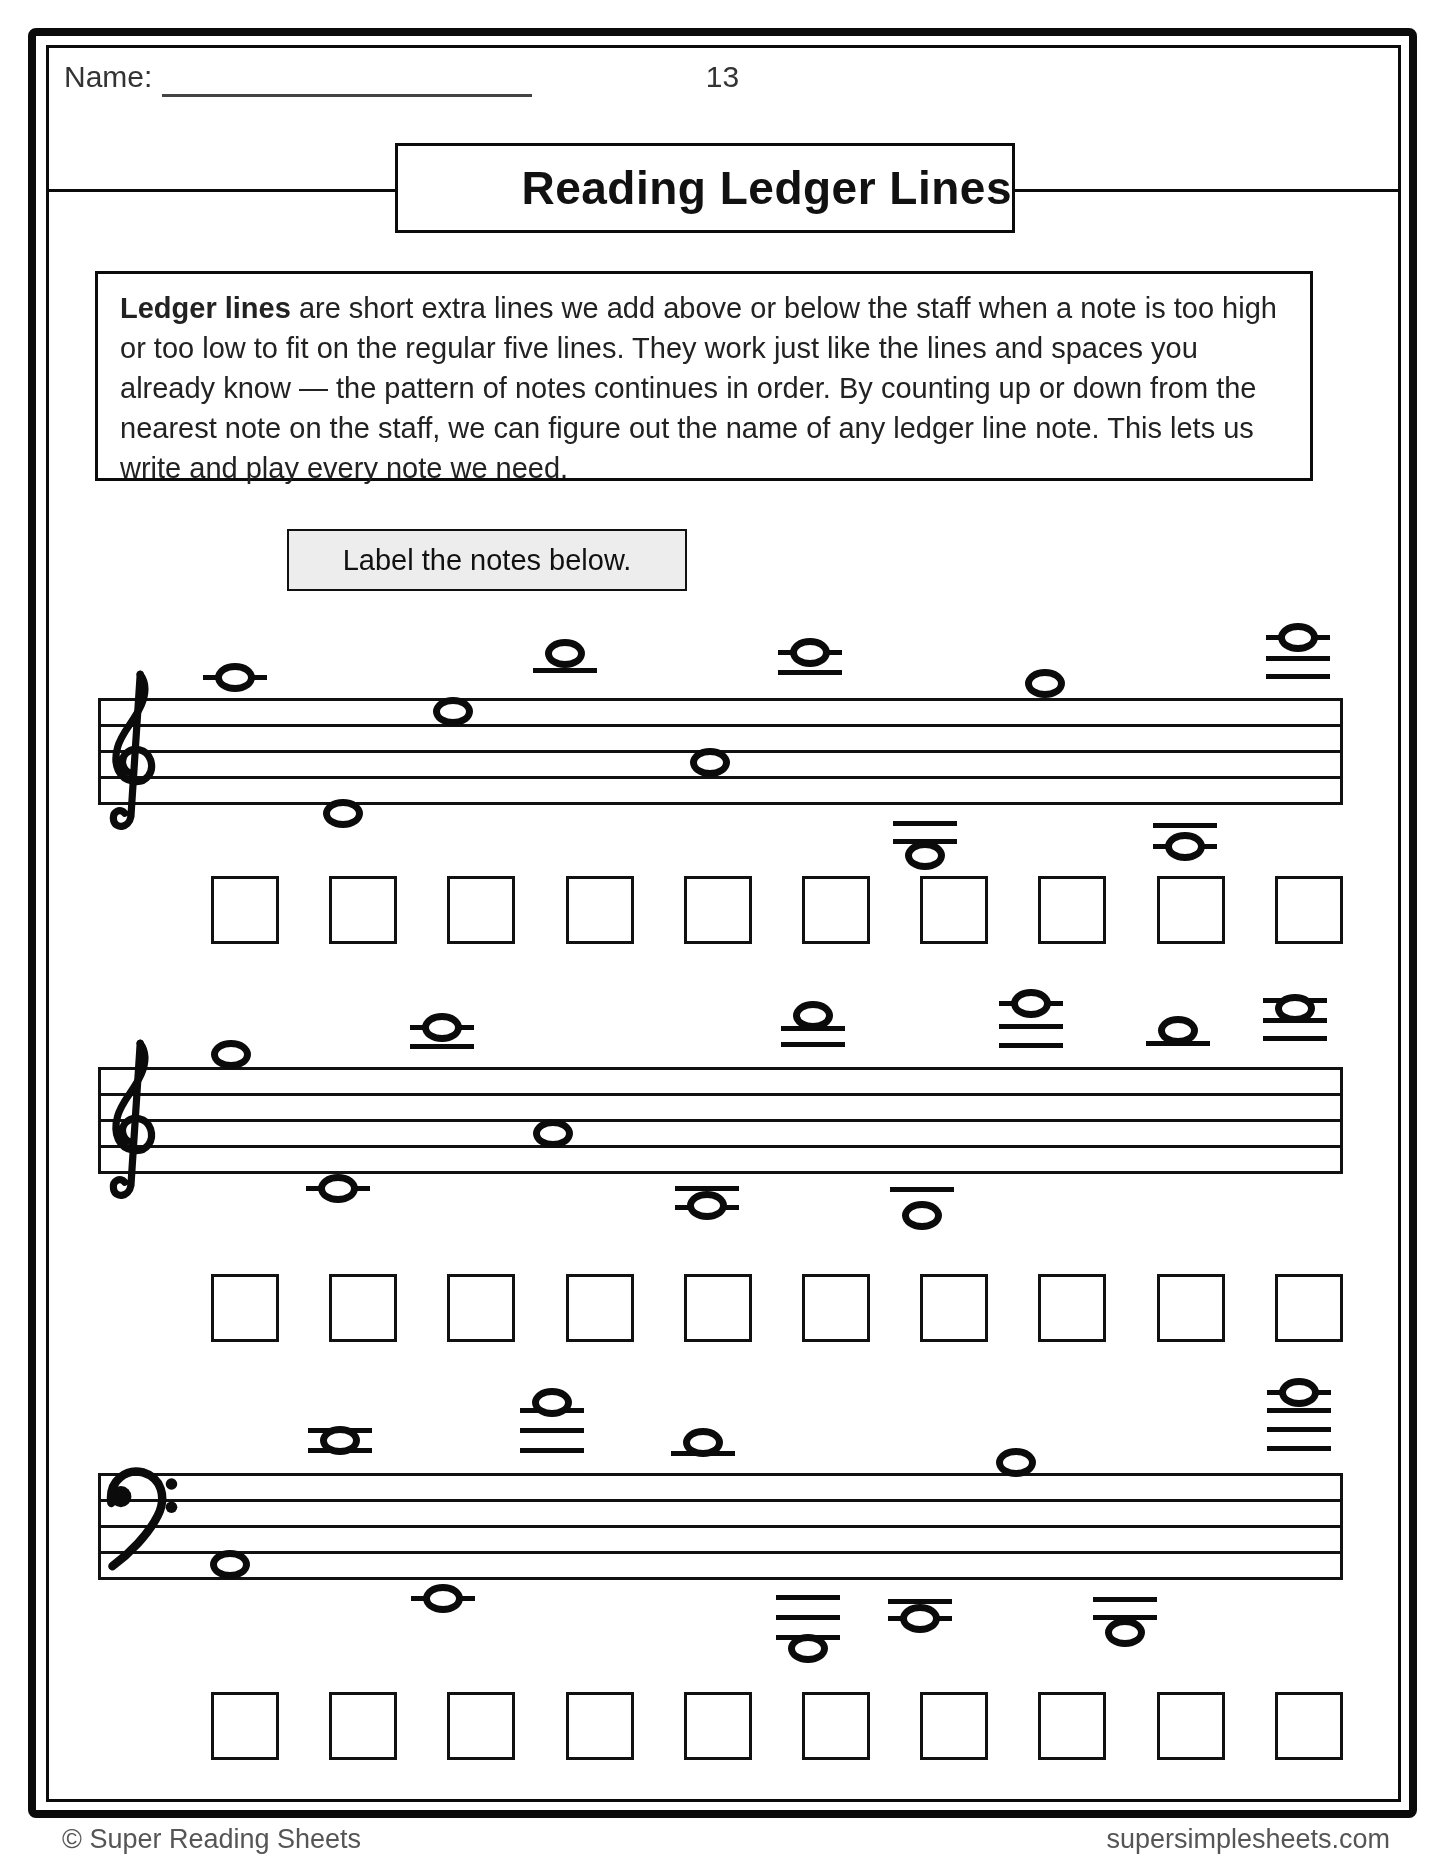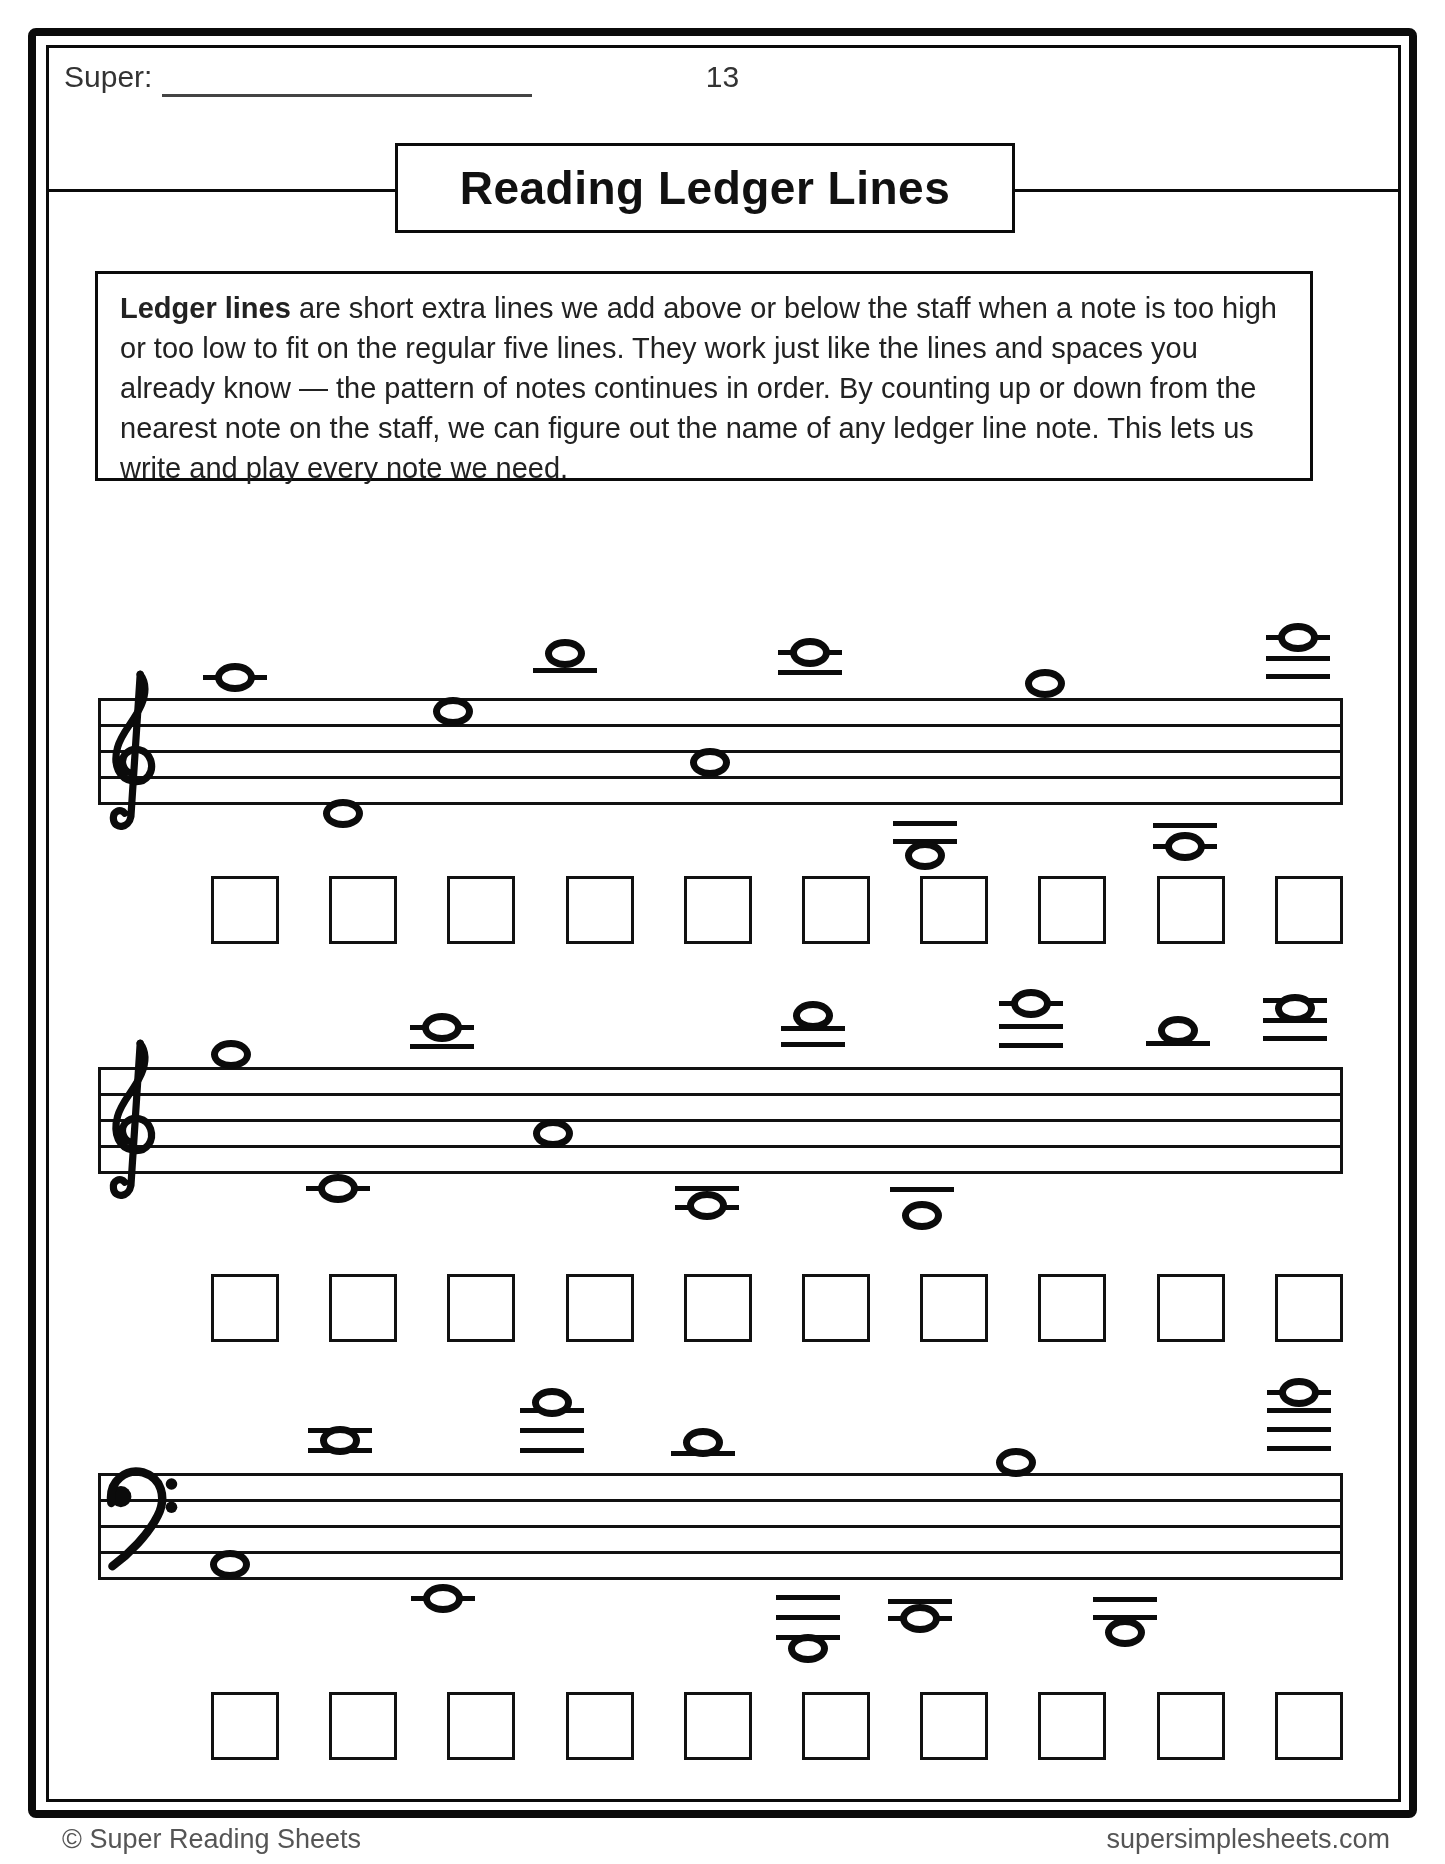--- a/index.html
+++ b/index.html
@@ -15,21 +15,21 @@
   .page-number{position:absolute;left:0;top:60px;width:100%;text-align:center;
         font-size:30px;color:#333;}
   .curriculum-box{position:absolute;left:1092px;top:46px;width:304px;height:70px;
         background:#e9e9e9;border:3px solid #111;box-sizing:border-box;
         display:flex;flex-direction:column;align-items:center;justify-content:center;}
   .curriculum-title{font-size:20px;color:#333;text-decoration:underline;line-height:1.25;}
   .curriculum-codes{font-size:19px;color:#333;line-height:1.25;}
   .title-rule{position:absolute;left:49px;top:189px;right:47px;height:3px;background:#0b0b0b;}
   .title-box{position:absolute;left:395px;top:143px;width:620px;height:90px;
         background:#fff;border:3px solid #0b0b0b;box-sizing:border-box;
-        display:flex;align-items:center;justify-content:center;}
+        display:flex;align-items:center;justify-content:flex-end;}
   .page-title{font-size:46px;font-weight:bold;color:#111;letter-spacing:0.5px;}
   .intro-box{position:absolute;left:95px;top:271px;width:1218px;height:210px;
         border:3px solid #0b0b0b;box-sizing:border-box;padding:14px 22px;
         font-size:29px;line-height:1.38;color:#222;}
   .intro-lead{font-weight:bold;}
   .instructions-label-box{position:absolute;left:46px;top:529px;width:241px;height:62px;
         background:#0d0d0d;display:flex;align-items:center;justify-content:center;}
   .instructions-label{color:#fff;font-size:29px;}
   .instructions-text-box{position:absolute;left:287px;top:529px;width:400px;height:62px;
         background:#ededed;border:2px solid #111;box-sizing:border-box;
@@ -48,32 +48,35 @@
   .footer-left{position:absolute;left:62px;top:1824px;font-size:27px;color:#555;}
   .footer-right{position:absolute;right:55px;top:1824px;font-size:27px;color:#555;}
 </style>
 </head>
 <body>
 
 <div class="page">
   <div class="outer-border"></div>
   <div class="inner-border"></div>
 
-  <div class="name-label">Super:</div>
+  <div class="name-label">Name:</div>
   <div class="name-underline"></div>
   <div class="page-number">13</div>
 
 
   <div class="title-rule"></div>
   <div class="title-box">
     <span class="page-title">Reading Ledger Lines</span>
   </div>
 
   <div class="intro-box"><span class="intro-lead">Ledger lines</span><span> are short extra lines we add above or below the staff when a note is too high or too low to fit on the regular five lines. They work just like the lines and spaces you already know — the pattern of notes continues in order. By counting up or down from the nearest note on the staff, we can figure out the name of any ledger line note. This lets us write and play every note we need.</span></div>
 
+  <div class="instructions-text-box">
+    <span class="instructions-text">Label the notes below.</span>
+  </div>
 
   <div id="music-root">
       <div class="staff" style="top: 698px;">
         <div class="staff-line" style="top: 0px;"></div>
         <div class="staff-line" style="top: 26px;"></div>
         <div class="staff-line" style="top: 52px;"></div>
         <div class="staff-line" style="top: 78px;"></div>
         <div class="staff-line" style="top: 104px;"></div>
         <div class="staff-barline" style="left: 0px;"></div>
         <div class="staff-barline" style="left: 1242px;"></div>

